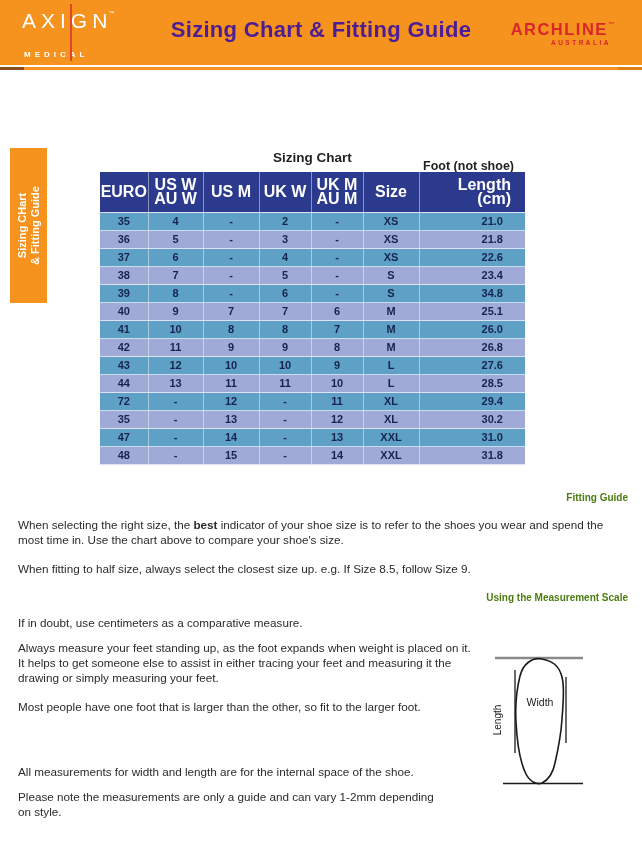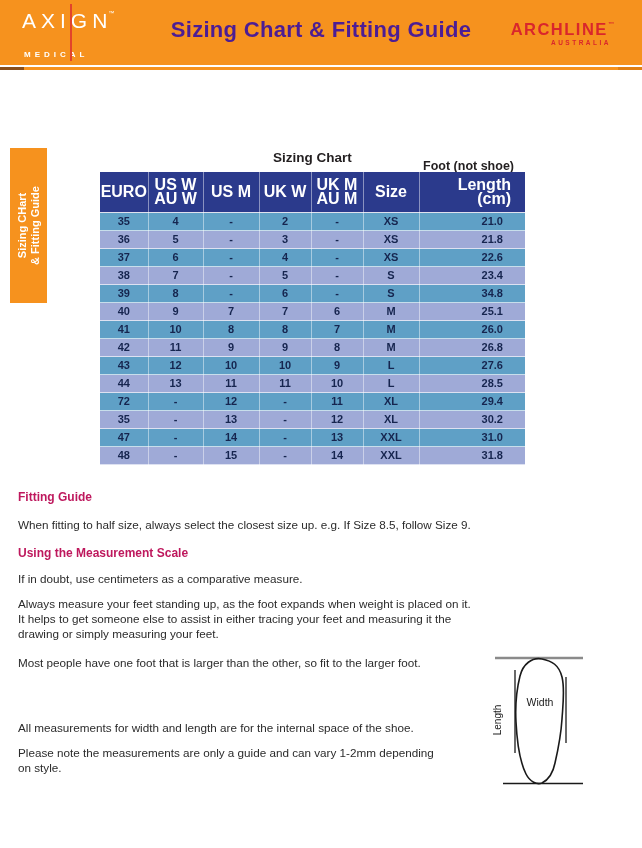--- a/index.html
+++ b/index.html
@@ -41,21 +41,21 @@
   .size-table td { font-size:11px; font-weight:bold; color:#16254F; text-align:center; height:17px; line-height:17px;
                    padding:0; border-right:1px solid rgba(255,255,255,.45); border-bottom:1px solid rgba(255,255,255,.65); }
   .size-table th:last-child, .size-table td:last-child { border-right:none; text-align:right; }
   .size-table td:last-child { padding-right:22px; }
   .size-table th:last-child { padding-right:14px; }
   tr.teal td { background:var(--teal,#5FA0C6); }
   tr.lav  td { background:var(--lav,#9FAAD7); }
 
   
   .content { position:absolute; left:18px; top:490px; width:610px; font-size:11.7px; line-height:15px; color:#2b2b2b; }
-  .content h2 { font-size:12px; font-weight:bold; text-align:left; margin:0 0 12px 0; color:#be185d; }
+  .content h2 { font-size:10px; font-weight:bold; text-align:right; margin:0 0 12px 0; color:#4d7c0f; }
   .content h2.ms { margin-bottom:10px; }
   .content p { margin:0 0 14px 0; }
   .content p.p3 { margin-bottom:10px; }
   .content p.p4 { width:455px; }
   .content p.p5 { margin-bottom:50px; }
   .content p.p6 { margin-bottom:10px; }
   .content p.p7 { width:430px; margin-bottom:10px; }
 
   
   .diagram { position:absolute; left:485px; top:645px; width:110px; height:148px; }
@@ -237,20 +237,21 @@
           <td>-</td>
           <td>14</td>
           <td>XXL</td>
           <td>31.8</td>
         </tr>
       </tbody>
   </table>
 
   <div class="content">
     <h2>Fitting Guide</h2>
+    <p class="p1"><span>When selecting the right size, the </span><b>best</b><span> indicator of your shoe size is to refer to the shoes you wear and spend the most time in. Use the chart above to compare your shoe's size.</span></p>
     <p class="p2">When fitting to half size, always select the closest size up. e.g. If Size 8.5, follow Size 9.</p>
     <h2 class="ms">Using the Measurement Scale</h2>
     <p class="p3">If in doubt, use centimeters as a comparative measure.</p>
     <p class="p4">Always measure your feet standing up, as the foot expands when weight is placed on it. It helps to get someone else to assist in either tracing your feet and measuring it the drawing or simply measuring your feet.</p>
     <p class="p5">Most people have one foot that is larger than the other, so fit to the larger foot.</p>
     <p class="p6">All measurements for width and length are for the internal space of the shoe.</p>
     <p class="p7">Please note the measurements are only a guide and can vary 1-2mm depending on style.</p>
   </div>
 
   <svg class="diagram" viewBox="0 0 110 148" width="110" height="148" xmlns="http://www.w3.org/2000/svg">

